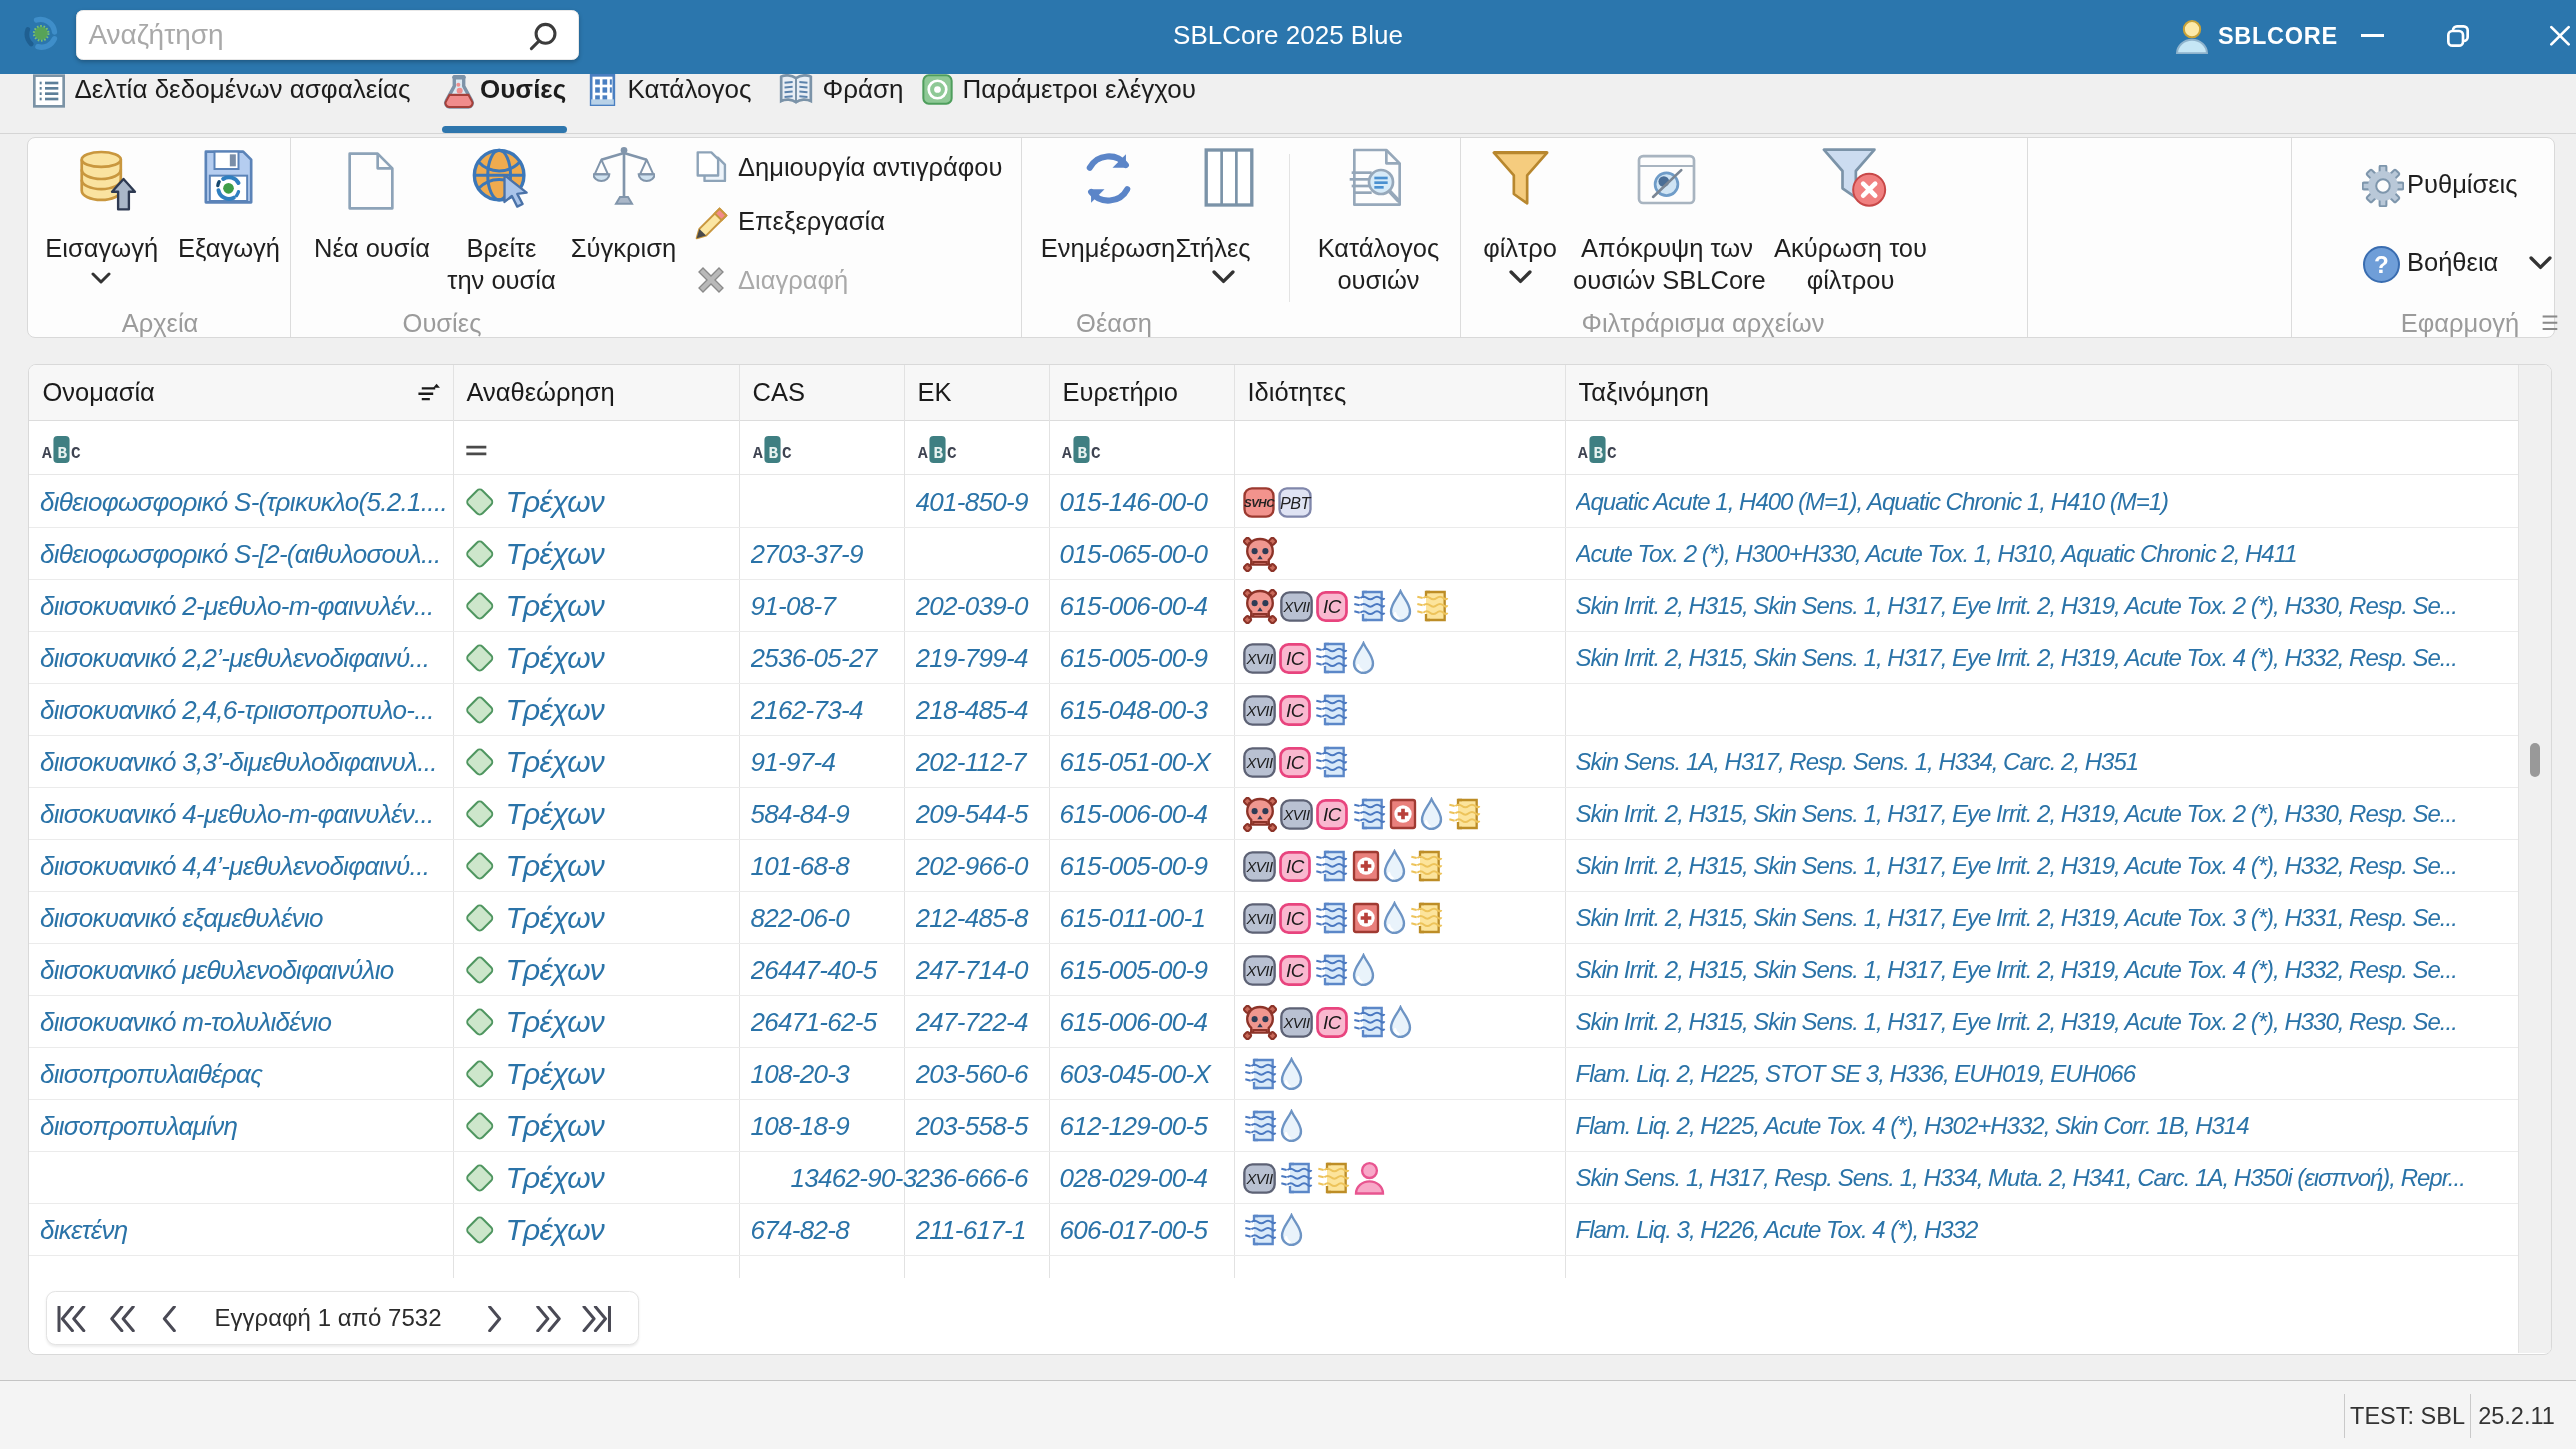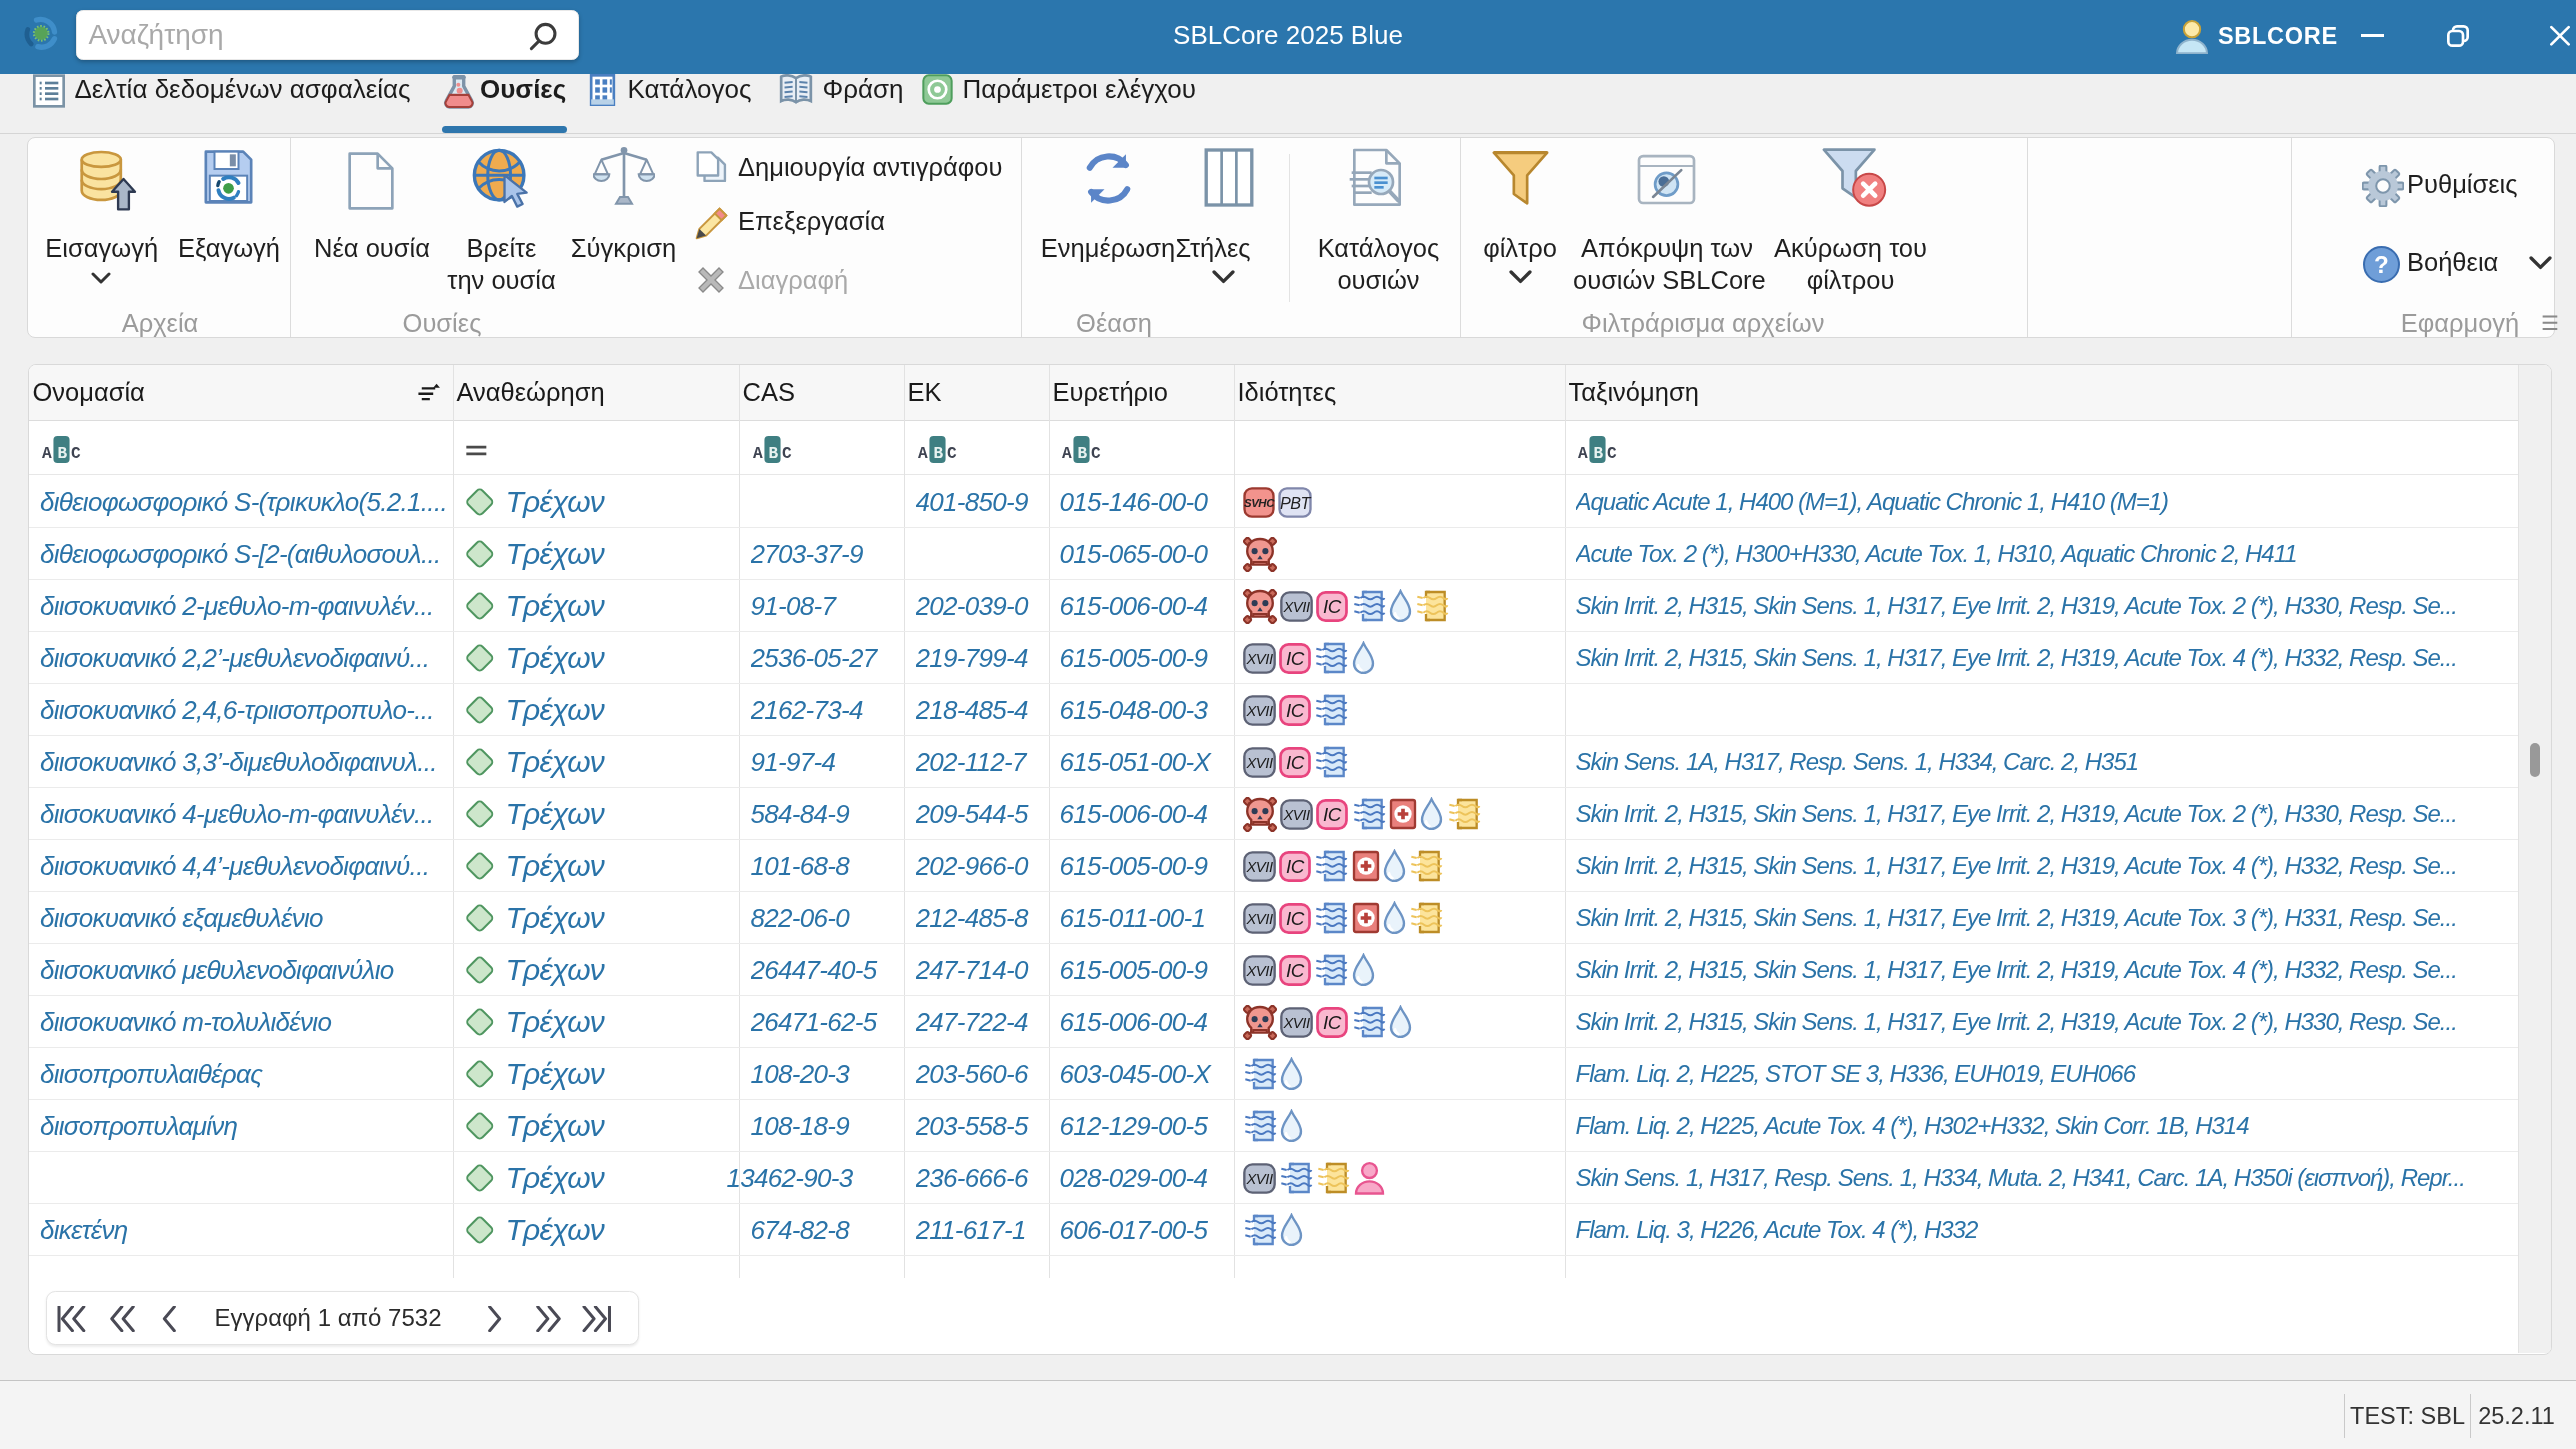--- a/index.html
+++ b/index.html
@@ -26,21 +26,21 @@
 .rdiv { position:absolute; top:0; width:1.3px; height:199px; background:#dcdcdc; }
 .rdiv2 { position:absolute; top:16px; width:1.3px; height:148px; background:#e3e3e3; }
 .rgl { position:absolute; top:169px; font-size:25.5px; line-height:32px; color:#9b9b9b; transform:translateX(-50%); white-space:nowrap; }
 .rbig { position:absolute; top:94px; line-height:32px; text-align:center; font-size:25.5px; color:#1f1f1f; white-space:nowrap; }
 .rsmall { position:absolute; height:34px; display:flex; align-items:center; font-size:25.5px; color:#1f1f1f; white-space:nowrap; }
 .gray { color:#a9a9a9; }
 
 
 #tablebox { position:absolute; left:27.5px; top:364px; width:2524px; height:991px; background:#fff; border:1.3px solid #d9d9d9; border-radius:8px; overflow:hidden; }
 #thead { position:absolute; left:0; top:0; width:2489px; height:56px; background:#f7f7f7; border-bottom:1.3px solid #dcdcdc; }
-.hcell { position:absolute; top:0; height:56px; line-height:55px; font-size:25.5px; color:#1a1a1a; padding-left:4px; white-space:nowrap; }
+.hcell { position:absolute; top:0; height:56px; line-height:55px; font-size:25.5px; color:#1a1a1a; padding-left:14px; white-space:nowrap; }
 #tfilter { position:absolute; left:0; top:58px; width:2489px; height:52px; background:#fff; border-bottom:1.3px solid #e7e7e7; }
 .vline { position:absolute; top:0; width:1.3px; background:#e2e2e2; }
 #rows { position:absolute; left:0; top:111px; width:2489px; }
 .row { position:relative; width:2489px; height:52px; border-bottom:1.3px solid #ebebeb;font-style:italic; }
 .cell { position:absolute; top:0; height:52px; display:flex; align-items:center; font-size:26px; letter-spacing:-0.7px; color:#2a73a8; white-space:nowrap; overflow:hidden; }
 .kl { font-size:24px; letter-spacing:-1px; }
 #scrollzone { position:absolute; left:2489px; top:0; width:34px; height:988px; background:#f0f0f0; border-left:1.3px solid #e2e2e2; }
 #thumb { position:absolute; left:11.4px; top:378px; width:10px; height:34px; background:#999; border-radius:5.4px; }
 
 #pager { position:absolute; left:17px; top:926px; width:593px; height:54px; background:#fff; border:1.3px solid #e3e3e3; border-radius:9.4px; box-shadow:0 1.3px 2.7px rgba(0,0,0,0.08); }
@@ -986,21 +986,21 @@
         </div>
     <div class="cell kl" style="left:1547px;width:940px">Flam. Liq. 2, H225, Acute Tox. 4 (*), H302+H332, Skin Corr. 1B, H314</div>
   </div>
   <div class="row">
     <div class="cell" style="left:436px;width:275px">
           <svg class="dia" width="29.5" height="32" viewBox="0 0 44 48">
             <rect x="7" y="9" width="30" height="30" rx="6" fill="#cde6cb" stroke="#4f9660" stroke-width="3" transform="rotate(45 22 24)"></rect>
           </svg>
           <span style="margin-left:11.4px;font-size:30px;letter-spacing:-0.7px">Τρέχων</span>
         </div>
-    <div class="cell" style="left:698px;width:154px">13462-90-3</div>
+    <div class="cell" style="left:762px;width:154px">13462-90-3</div>
     <div class="cell" style="left:887px;width:133px">236-666-6</div>
     <div class="cell" style="left:1031px;width:175px">028-029-00-4</div>
     <div class="cell" style="left:1214px;width:321px">
           <span class="icwrap">
             <svg class="pico" width="33" height="31" viewBox="0 0 49 46" style="font-size:39px">
               <rect x="2" y="2" width="45" height="42" rx="12" fill="#b9c1d2" stroke="#5d6275" stroke-width="3.5"></rect>
               <text x="24.5" y="31" font-size="22" text-anchor="middle" fill="#1a1a1a" font-family="Liberation Sans">XVII</text>
             </svg>
             <svg class="pico" width="34" height="32" viewBox="0 0 50 48">
    <path d="M16 3 h28 v42 h-28" fill="#daeaf9" stroke="#5b87c8" stroke-width="3.5"></path>

